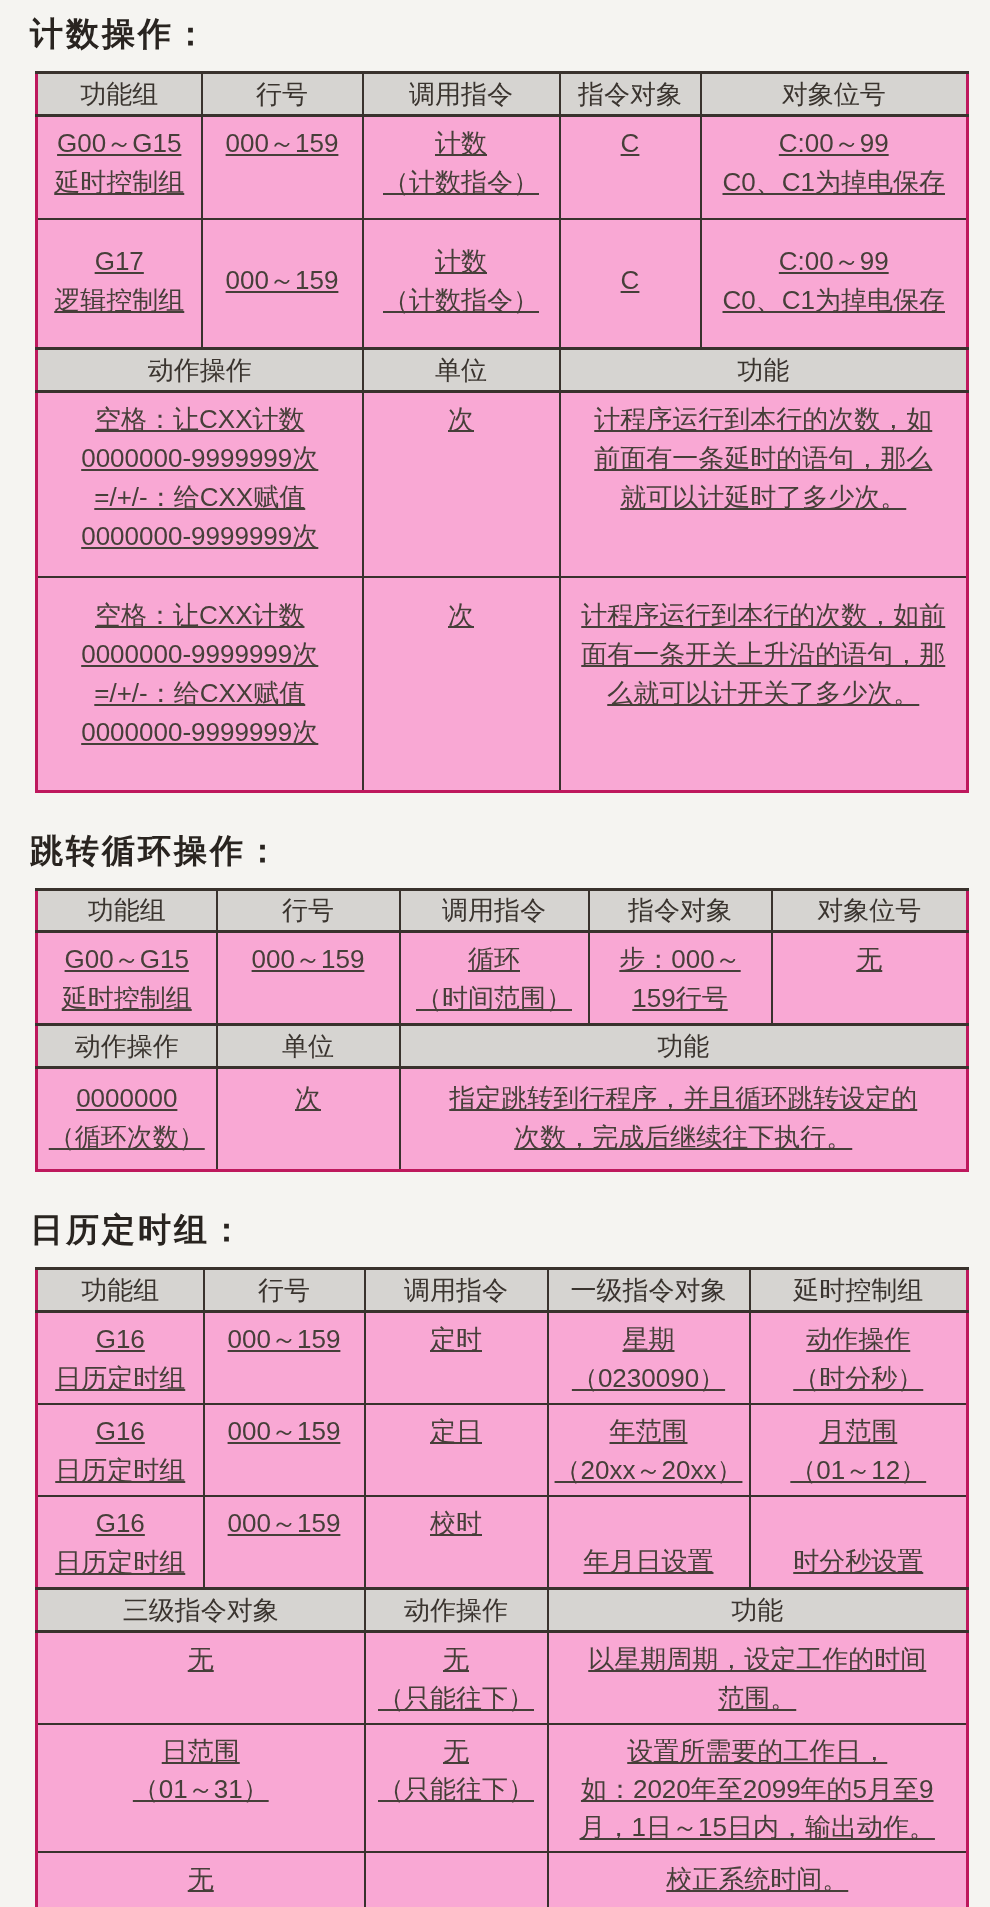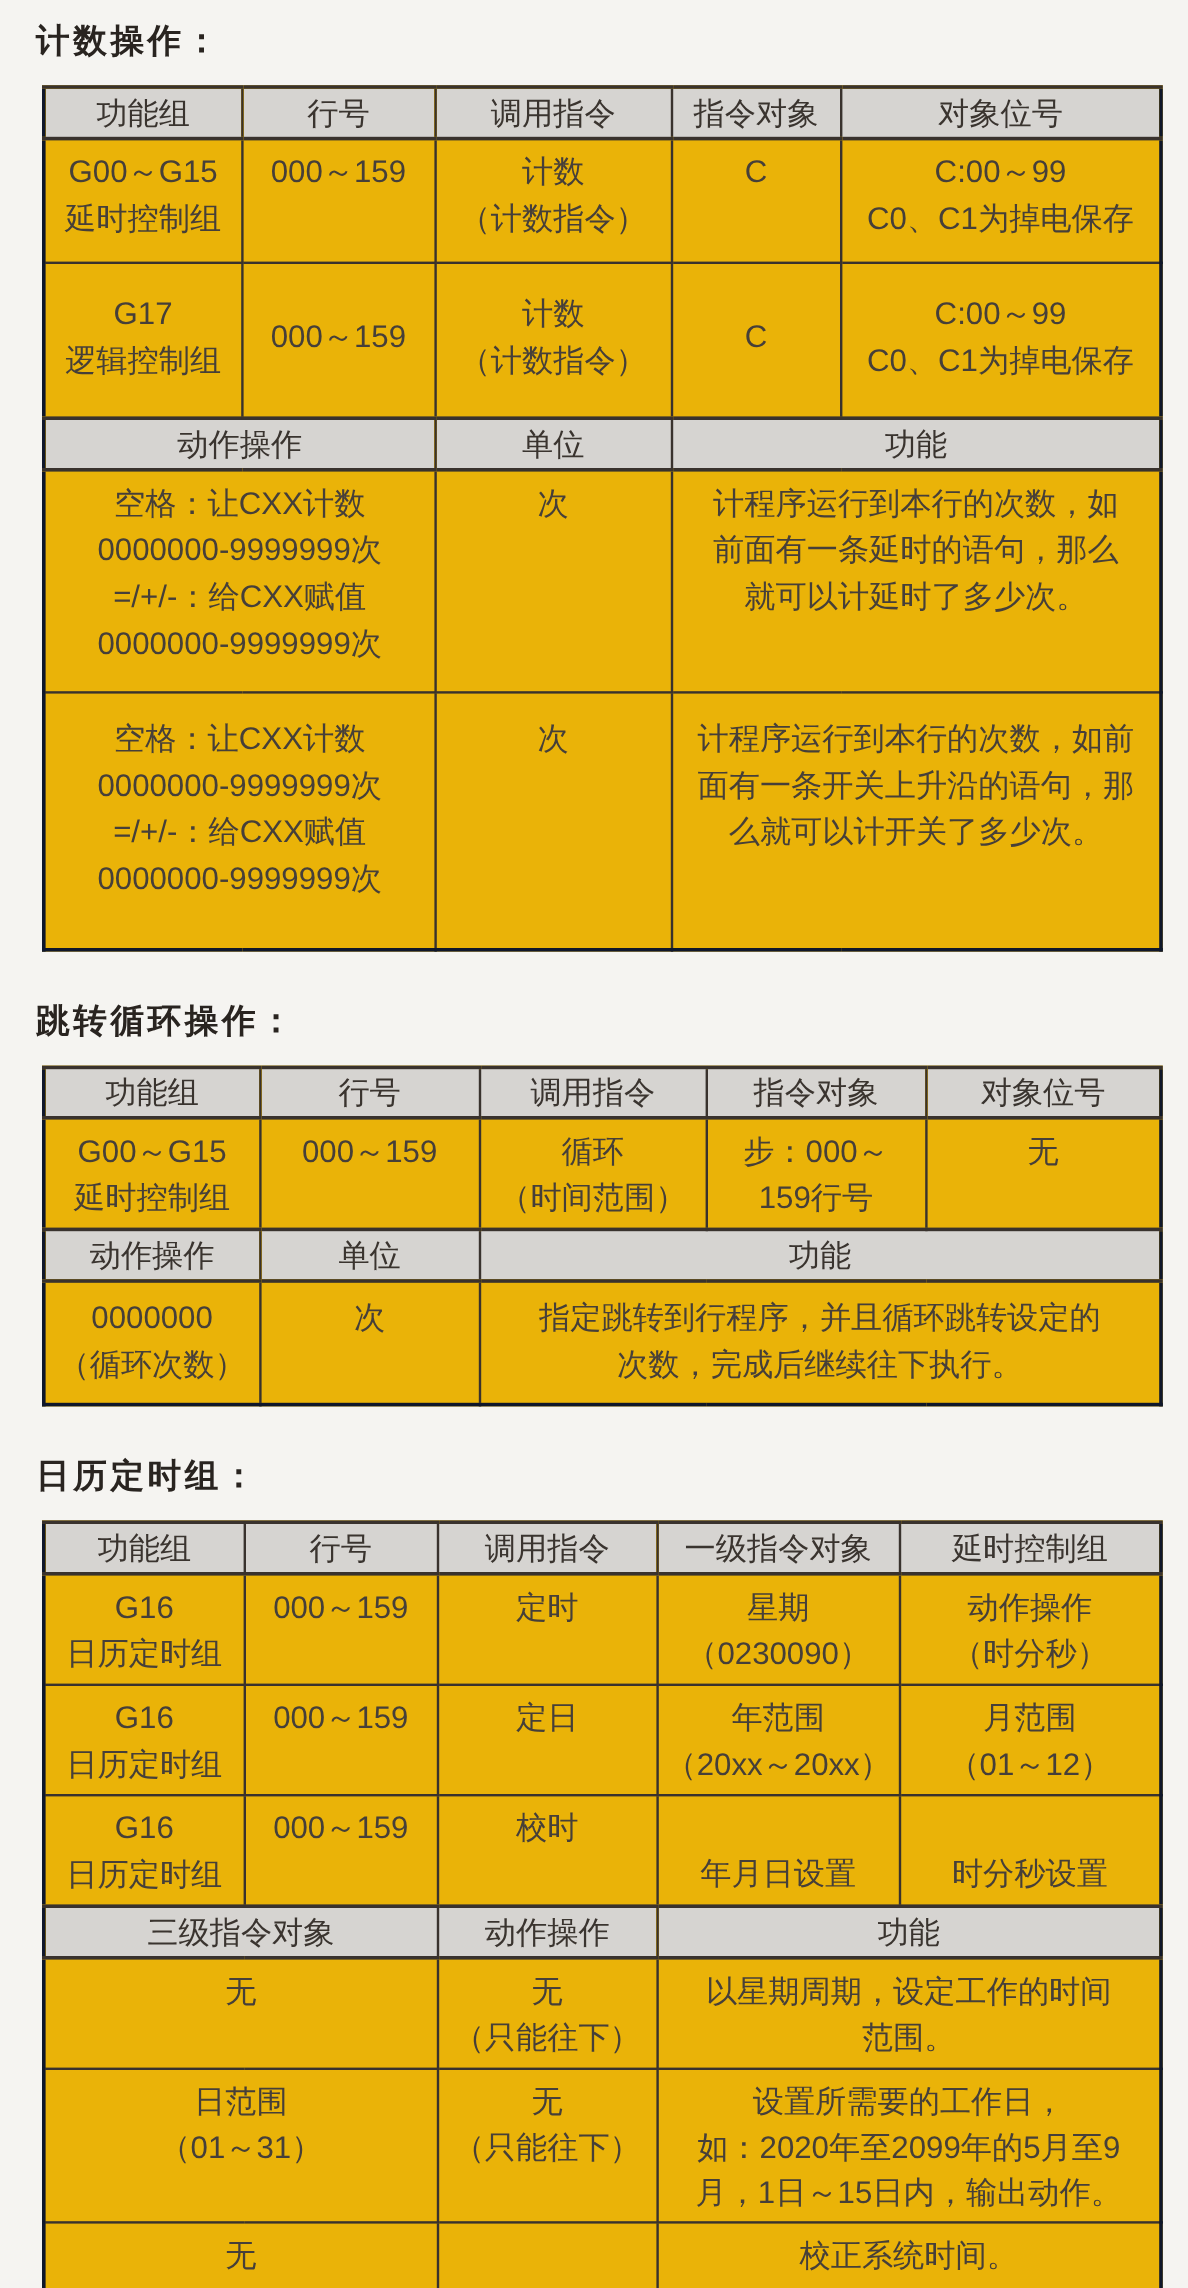--- a/index.html
+++ b/index.html
@@ -8,36 +8,36 @@
     font-family: "Liberation Sans", "DejaVu Sans", sans-serif;
   }
   body {
     width: 990px; height: 1907px;
     overflow: hidden;
     color: #463f39;
   }
   .page { padding: 13px 0 0 30px; }
 
   .section-title {
-    font-size: 28px;
+    font-size: 33px;
     font-weight: bold;
     color: #292420;
     letter-spacing: 3px;
     line-height: 42px;
     margin: 0 0 16px 0;
   }
   .title-gap { margin-top: 37px; }
 
   table {
     border-collapse: collapse;
     table-layout: fixed;
     width: 931px;
     margin-left: 5px;
-    border: 3px solid #0f172a;
-    background: #eab308;
+    border: 3px solid #be185d;
+    background: #f9a8d4;
   }
   td, th {
     border: 2px solid #39322d;
     font-size: 26px;
     text-align: center;
     padding: 0;
     overflow: hidden;
   }
   th {
     background: #d6d4d1;
@@ -45,20 +45,21 @@
     color: #3a342f;
     height: 40px;
     border-top-width: 3px;
     border-bottom-width: 3px;
   }
   td {
     vertical-align: top;
     padding-top: 7px;
     padding-bottom: 5px;
     color: #463f39;
+    text-decoration: underline;
   }
   .ln { line-height: 39px; height: 39px; white-space: nowrap; }
 
   
   #tbl0 col:nth-child(1){width:165px} #tbl0 col:nth-child(2){width:161px}
   #tbl0 col:nth-child(3){width:197px} #tbl0 col:nth-child(4){width:141px}
   #tbl0 col:nth-child(5){width:267px}
   #tbl0 tbody tr:nth-child(2){height:103px}
   #tbl0 tbody tr:nth-child(3){height:130px}
   #tbl0 tbody tr:nth-child(3) td{vertical-align:middle;padding-top:0}

